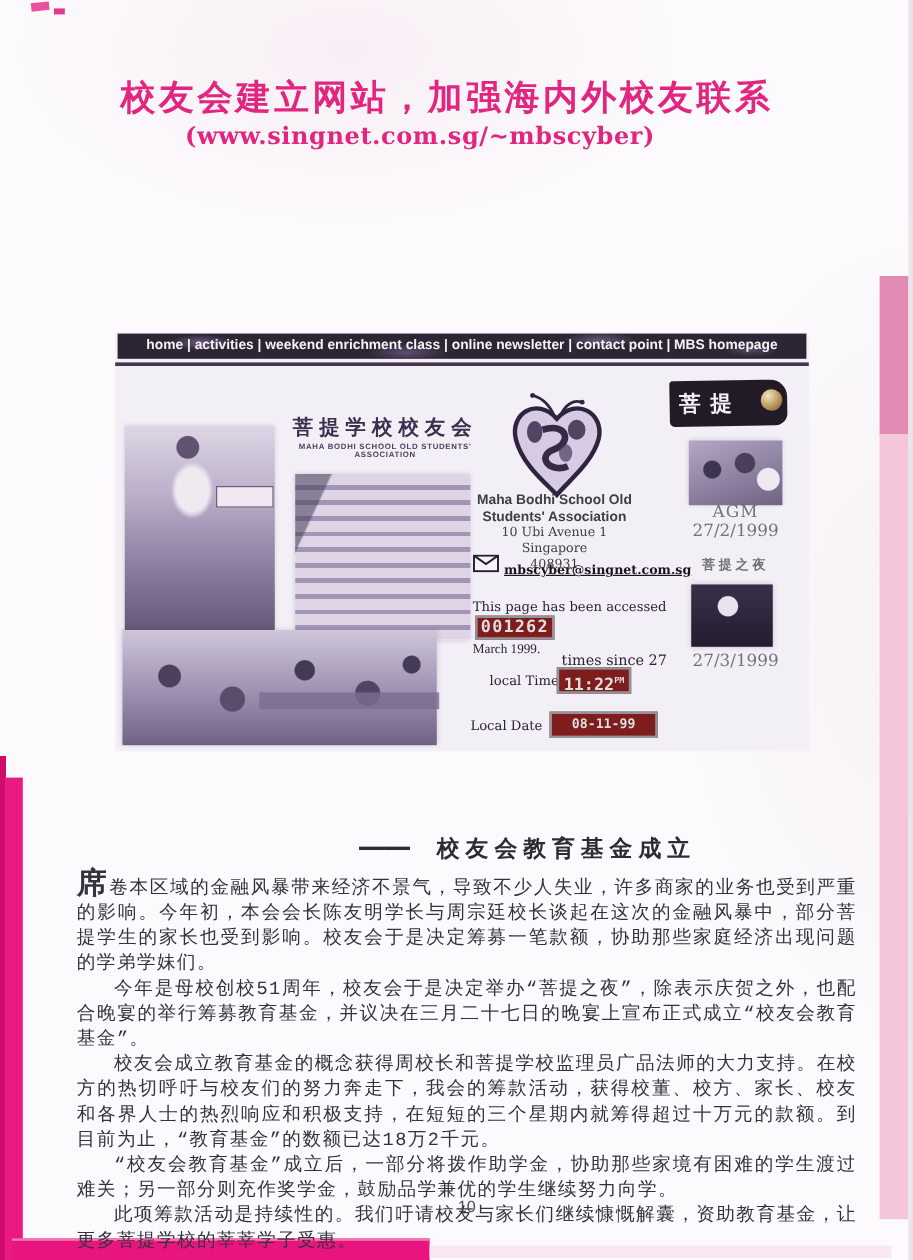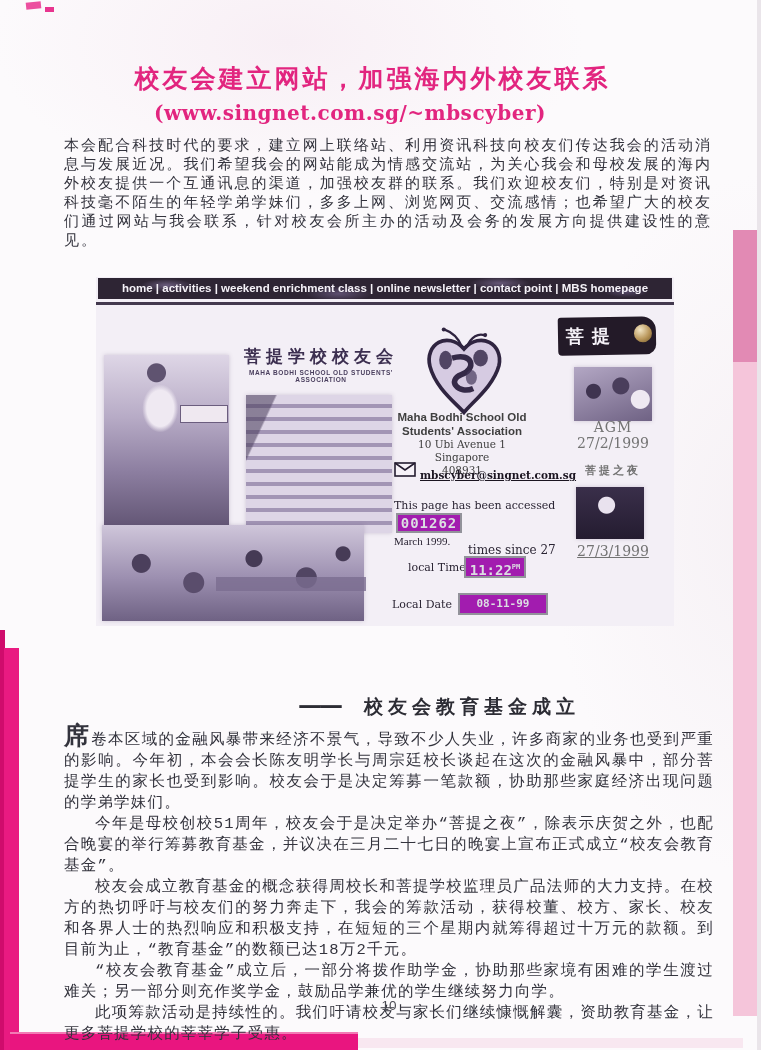--- a/index.html
+++ b/index.html
@@ -20,21 +20,21 @@
   #left-bar{left:4px;top:648px;width:15px;height:402px;background:#e91a81;}
   #bottom-bar{left:10px;top:1032px;width:348px;height:18px;background:#e9157f;border-top:2px solid #f27ab4;}
   #bottom-smear{left:358px;top:1038px;width:385px;height:10px;background:#f8e7f0;}
   #right-edge-shadow{left:757px;top:0;width:4px;height:1050px;background:#eae5ea;}
   .speck{position:absolute;background:#ec4f9f;}
   #speck1{left:26px;top:2px;width:15px;height:7px;transform:rotate(-6deg);}
   #speck2{left:45px;top:7px;width:9px;height:5px;background:#e8358f;}
 
   
   #a1-title{position:absolute;left:0;top:62px;width:745px;text-align:center;
-    font-size:25px;font-weight:bold;color:#e2257f;letter-spacing:3px;}
+    font-size:29px;font-weight:bold;color:#e2257f;letter-spacing:3px;}
   #a1-url{position:absolute;left:0;top:101px;width:700px;text-align:center;
     font-size:20px;font-weight:bold;color:#e2257f;letter-spacing:.5px;}
   #a1-body{position:absolute;left:64px;top:136px;width:648px;
     font-size:15px;line-height:19px;letter-spacing:2px;color:#33333d;
     text-align:justify;margin:0;}
 
   
   #website{position:absolute;left:96px;top:277px;width:578px;height:349px;
     background:#f3eff6;}
   #ws-nav{position:absolute;left:2px;top:1px;width:574px;height:21px;
@@ -83,21 +83,21 @@
   #mbs-logo{position:absolute;left:320px;top:48px;width:96px;height:92px;}
   #ws-org{position:absolute;left:296px;top:133px;width:140px;text-align:center;
     font-family:"Liberation Sans","DejaVu Sans",sans-serif;color:#404040;}
   .org-name{font-size:11.5px;font-weight:bold;line-height:14px;}
   .org-addr{font-size:10.5px;line-height:13px;font-family:"DejaVu Serif",serif;}
   #ws-email-row{position:absolute;left:298px;top:185px;width:150px;height:22px;}
   #envelope-icon{position:absolute;left:0;top:0;}
   #ws-email{position:absolute;left:26px;top:7px;font-size:10.5px;font-weight:bold;
     color:#1a1420;text-decoration:underline;white-space:nowrap;}
   #ws-accessed{position:absolute;left:298px;top:222px;font-size:11px;color:#2a2433;}
-  .lcd{position:absolute;background:#a21caf;color:#dcdee2;
+  .lcd{position:absolute;background:#7f1d1d;color:#dcdee2;
     font-family:"DejaVu Sans Mono","Liberation Mono",monospace;
     font-weight:bold;border:2px solid #92929a;text-align:center;}
   #counter-lcd{left:300px;top:236px;width:62px;height:16px;font-size:14px;line-height:16px;letter-spacing:1px;}
   #counter-after{position:absolute;left:372px;top:222px;font-size:12px;color:#2a2433;margin-top:44px;}
   #counter-after2{position:absolute;left:298px;top:258px;font-size:11px;color:#2a2433;font-family:Liberation Serif, serif;}
   #time-label{position:absolute;left:312px;top:284px;font-size:11px;color:#2a2433;}
   #time-lcd{left:368px;top:279px;width:58px;height:18px;font-size:14px;line-height:18px;}
   #time-lcd sup{font-size:7px;vertical-align:6px;}
   #date-label{position:absolute;left:296px;top:321px;font-size:11px;color:#2a2433;}
   #date-lcd{left:362px;top:316px;width:86px;height:18px;font-size:11px;line-height:18px;}
@@ -117,21 +117,21 @@
       radial-gradient(circle at 85% 60%, #efe9f2 0 9px, rgba(0,0,0,0) 10px),
       linear-gradient(160deg,#b3a7c4 0%,#6f6284 100%);}
   .event-label{position:absolute;width:110px;text-align:center;color:#737373;}
   #event1-label{left:462px;top:142px;font-size:14px;letter-spacing:1px;}
   #event1-date{left:462px;top:158px;font-size:14px;}
   #event2-label{left:454px;top:186px;font-size:11px;font-weight:bold;letter-spacing:3px;width:126px;}
   #photo-night{left:480px;top:210px;width:68px;height:52px;
     background:
       radial-gradient(circle at 45% 35%, #e9e2ee 0 8px, rgba(0,0,0,0) 9px),
       linear-gradient(180deg,#3a2f4a 0%,#241c30 100%);}
-  #event2-date{left:462px;top:266px;font-size:14px;text-decoration:underline;}
+  #event2-date{left:462px;top:266px;font-size:14px;}
 
   
   #a2-title{position:absolute;left:0;top:646px;width:720px;text-align:center;
     font-size:31px;font-weight:bold;color:#e0338a;letter-spacing:6px;}
   #a2-subdash{position:absolute;left:298px;top:690px;font-size:24px;font-weight:bold;
     color:#2c2c34;letter-spacing:-3px;}
   #a2-subtitle{position:absolute;left:364px;top:694px;font-size:19px;font-weight:bold;
     color:#2c2c34;letter-spacing:5px;}
   #a2-body{position:absolute;left:64px;top:728px;width:650px;color:#33333d;}
   #a2-body p{margin:0;font-size:15.5px;line-height:21px;letter-spacing:1.2px;text-align:justify;font-family:Liberation Mono, monospace;}
@@ -151,21 +151,20 @@
   <div class="bar" id="left-bar-sliver"></div>
   <div class="bar" id="left-bar"></div>
   <div class="bar" id="bottom-bar"></div>
   <div class="bar" id="bottom-smear"></div>
   <div class="bar" id="right-edge-shadow"></div>
   <div class="speck" id="speck1"></div>
   <div class="speck" id="speck2"></div>
 
   <div id="a1-title">校友会建立网站，加强海内外校友联系</div>
   <div id="a1-url">(www.singnet.com.sg/~mbscyber)</div>
-  <p id="a1-body">本会配合科技时代的要求，建立网上联络站、利用资讯科技向校友们传达我会的活动消息与发展近况。我们希望我会的网站能成为情感交流站，为关心我会和母校发展的海内外校友提供一个互通讯息的渠道，加强校友群的联系。我们欢迎校友们，特别是对资讯科技毫不陌生的年轻学弟学妹们，多多上网、浏览网页、交流感情；也希望广大的校友们通过网站与我会联系，针对校友会所主办的活动及会务的发展方向提供建设性的意见。</p>
 
   <div id="website">
     <div id="ws-nav">home | activities | weekend enrichment class | online newsletter | contact point | MBS homepage</div>
     <div id="ws-navrule"></div>
 
     <div class="photo" id="photo-podium"></div>
     <div id="photo-podium-sign"></div>
     <div class="photo" id="photo-building"></div>
     <div class="photo" id="photo-crowd"></div>
     <div id="photo-banner-strip"></div>

